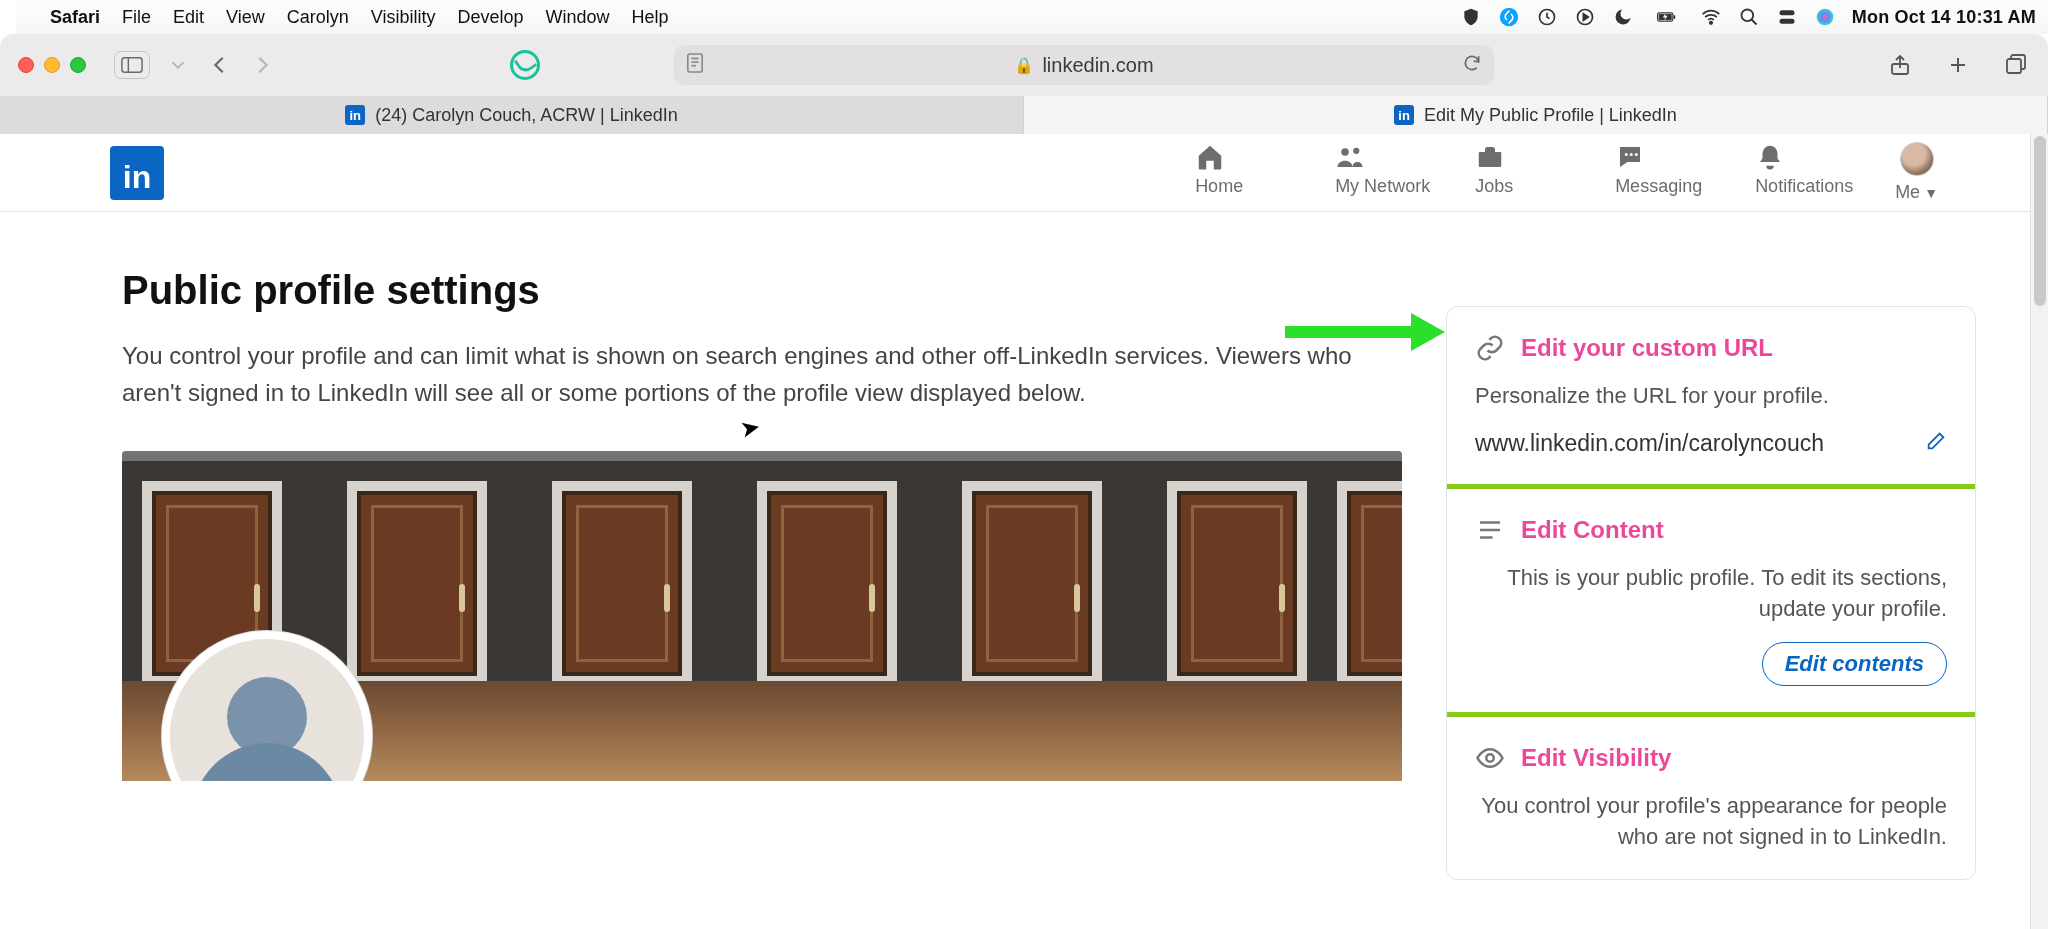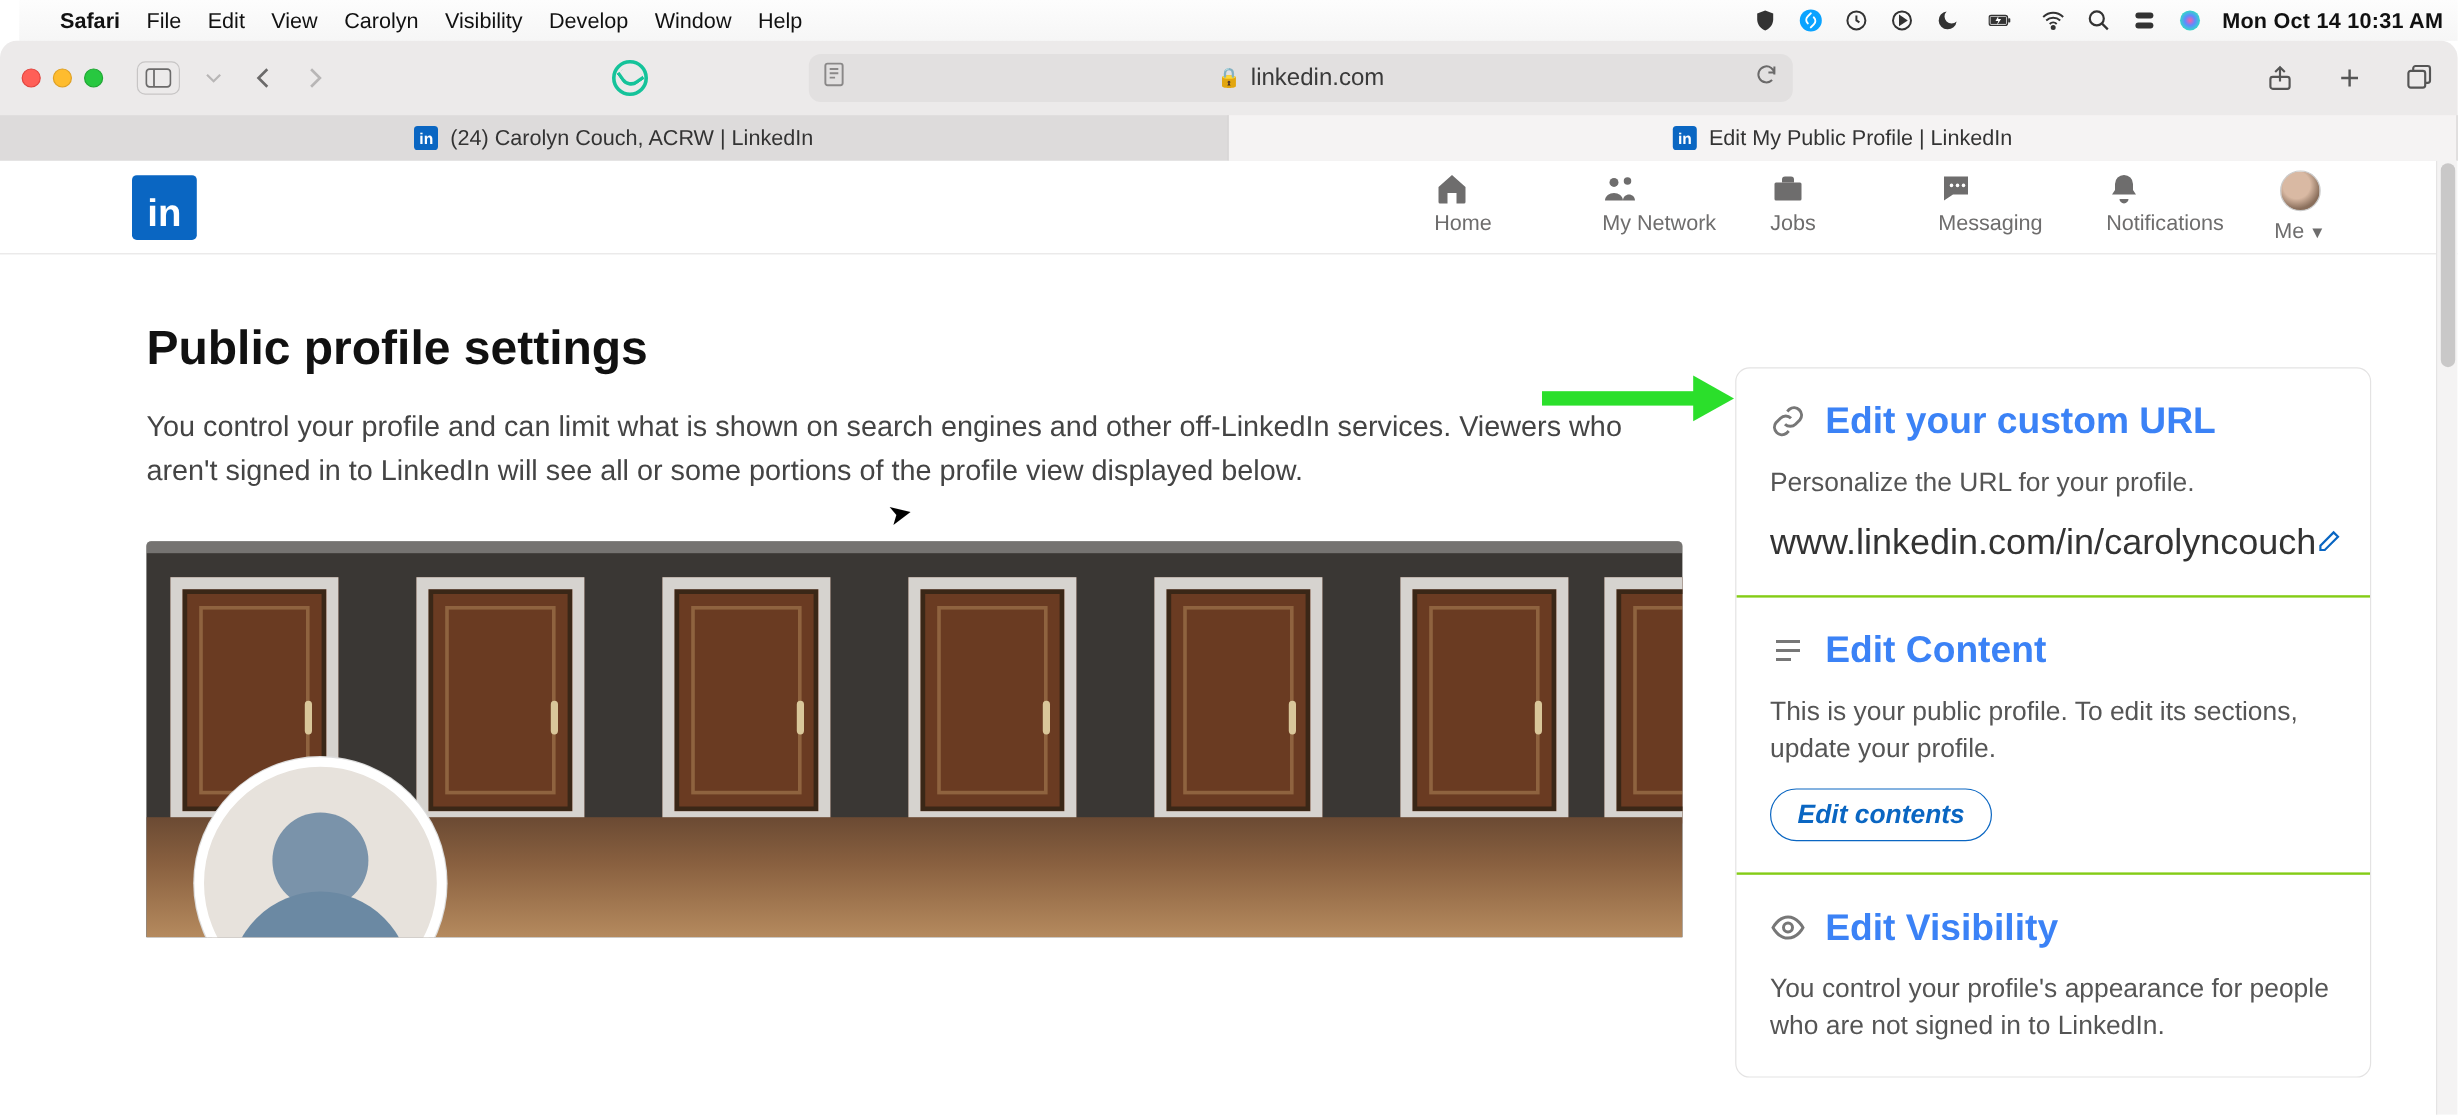--- a/index.html
+++ b/index.html
@@ -117,25 +117,25 @@
     background:#e7e2dc;border:8px solid #fff;box-shadow:0 0 0 1px #ddd;
     overflow:hidden;
   }
   .avatar-big .head{position:absolute;left:50%;top:38px;transform:translateX(-50%);width:80px;height:80px;border-radius:50%;background:#7a93aa;}
   .avatar-big .body{position:absolute;left:50%;bottom:-20px;transform:translateX(-50%);width:150px;height:110px;border-radius:80px 80px 0 0;background:#6b89a3;}
 
   
   .rail{position:absolute;top:94px;left:1446px;width:530px;}
   .card-group{border:1px solid #e4e3e3;border-radius:12px;overflow:hidden;}
   .card-section{padding:26px 28px;}
-  .card-section + .card-section{border-top:2px solid #84cc16;}
-  .card-h{display:flex;align-items:center;gap:16px;font-size:31px;font-weight:700;color:#3b82f6;margin-bottom:18px;}
+  .card-section + .card-section{border-top:5px solid #84cc16;text-align:right;}
+  .card-h{display:flex;align-items:center;gap:16px;font-size:24px;font-weight:700;color:#ec4899;margin-bottom:18px;}
   .card-h svg{width:30px;height:30px;stroke:#777;fill:none;stroke-width:2;}
   .card-p{font-size:22px;color:#555;line-height:1.4;margin-bottom:18px;}
-  .url-row{display:flex;align-items:center;justify-content:space-between;font-size:30px;color:#333;}
+  .url-row{display:flex;align-items:center;justify-content:space-between;font-size:23px;color:#333;}
   .pencil{color:#0a66c2;}
   .ghost-btn{display:inline-block;border:1.5px solid #0a66c2;color:#0a66c2;font-weight:700;font-size:22px;padding:8px 22px;border-radius:24px;font-style:italic;}
 
   
   .annot-arrow{position:absolute;top:104px;left:1285px;width:160px;height:30px;}
   .annot-arrow .shaft{position:absolute;left:0;top:10px;width:130px;height:12px;background:#2bdf2b;}
   .annot-arrow .head{position:absolute;right:0;top:-3px;width:0;height:0;border-left:34px solid #2bdf2b;border-top:19px solid transparent;border-bottom:19px solid transparent;}
 
   
   .cursor{position:absolute;top:280px;left:740px;font-size:24px;transform:rotate(-12deg);}

